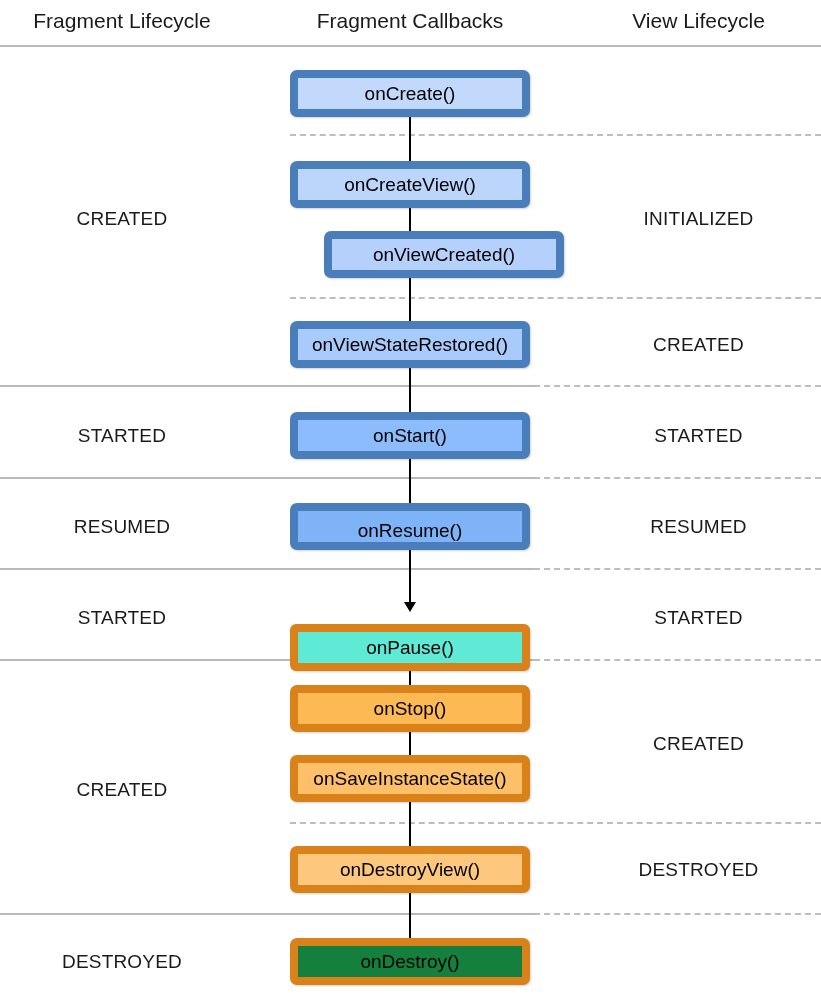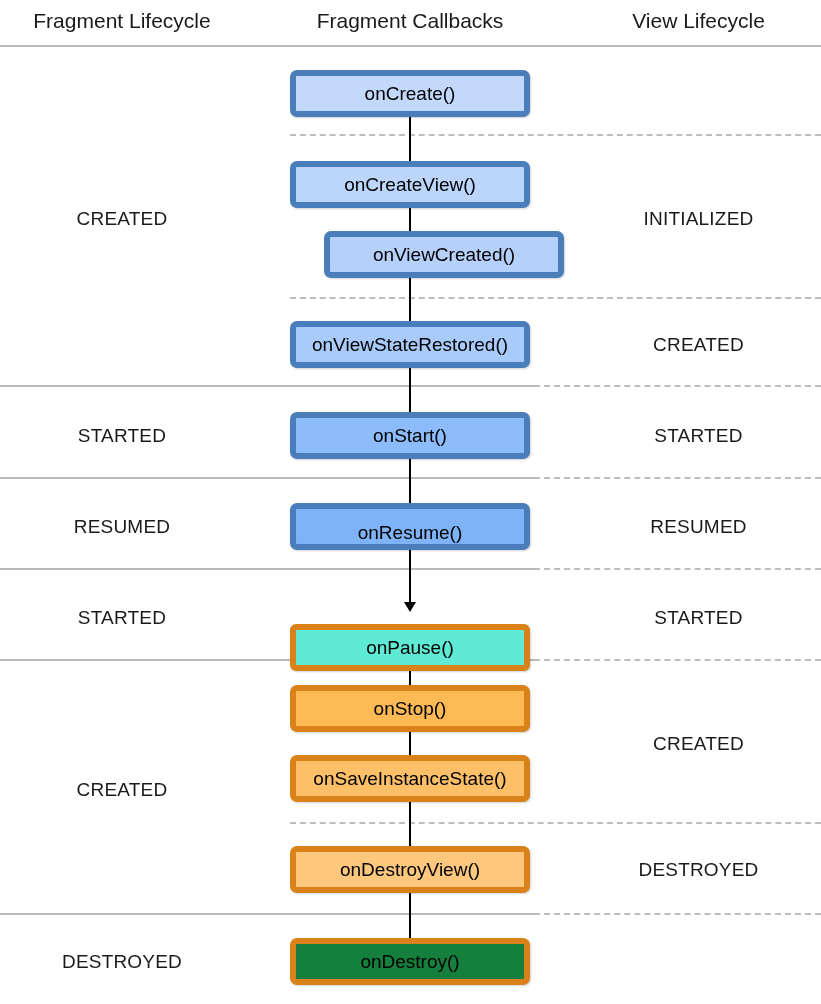--- a/index.html
+++ b/index.html
@@ -85,21 +85,21 @@
   .state-label.right { left: 576px; width: 245px; }
 
   
   .cb-box {
     position: absolute;
     left: 290px;
     width: 240px;
     height: 47px;
     box-sizing: border-box;
     border-radius: 7px;
-    border: 6px solid #4d7c0f;
+    border: 8px solid #4d7c0f;
     display: flex;
     align-items: center;
     justify-content: center;
     font-size: 19px;
     color: #000000;
     white-space: nowrap;
     box-shadow: 1px 1px 2px rgba(0,0,0,0.18);
   }
   .cb-box.orange { border-color: #d98219; }
 

